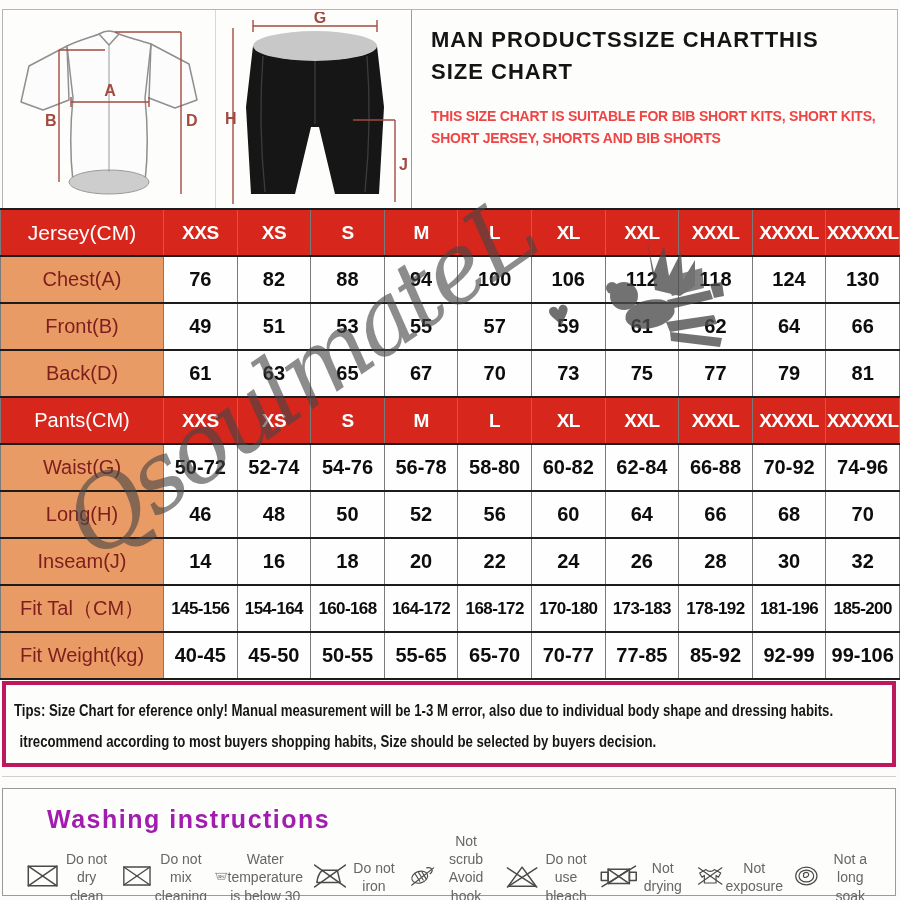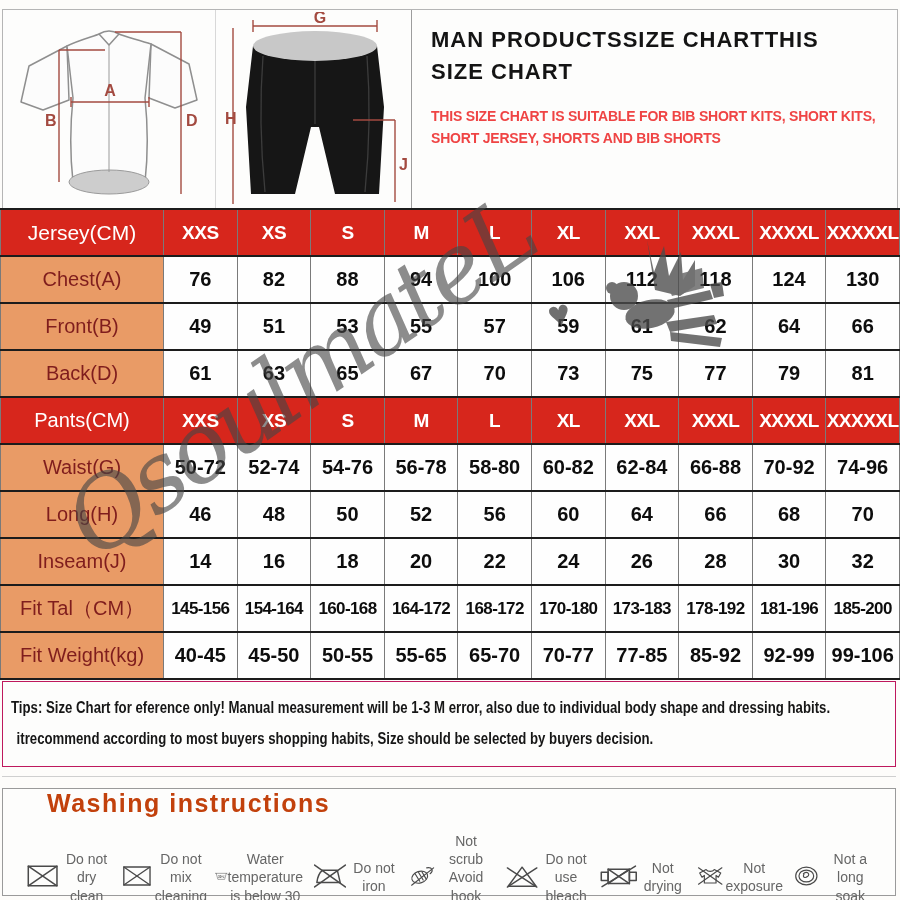--- a/index.html
+++ b/index.html
@@ -23,29 +23,29 @@
   table.size tr{height:47px;}
   .row-header td{background:var(--red);color:#fff;border-left-color:#f2f2f2;border-right-color:#f2f2f2;}
   .size-cell{font-weight:bold;font-size:19px;letter-spacing:-0.5px;}
   .label-cell{font-weight:normal;font-size:20px;}
   .red-label{font-size:21px;}
   .label-regular{font-weight:normal;font-size:20px;}
   .tan-label{background:var(--tan);color:#7f1d1d;}
   .value-cell{background:#fefefe;font-weight:bold;font-size:20px;color:#0d0d0d;}
   .row-small .value-cell{font-size:17px;letter-spacing:-0.6px;}
   
-  .tips{position:absolute;top:681px;left:2px;width:894px;height:86px;border:1px solid #be185d;
+  .tips{position:absolute;top:681px;left:2px;width:894px;height:86px;border:4px solid #be185d;
         background:#fdfdfc;padding:10px 0 0 8px;box-sizing:border-box;}
   .tips-line{font-weight:bold;font-size:16.5px;white-space:nowrap;transform:scaleX(0.8);
              transform-origin:0 50%;width:125%;line-height:1.9;color:#161616;}
   .thin-rule{position:absolute;top:776px;left:2px;width:894px;border-top:1px solid #cfcfcf;}
   
   .washing{position:absolute;top:788px;left:2px;width:894px;height:108px;border:1px solid #9a9a9a;
            background:#fdfdfc;box-sizing:border-box;}
-  .wash-title{position:absolute;left:44px;top:0;font-size:25px;font-weight:bold;letter-spacing:1.5px;color:#c2410c;}
+  .wash-title{position:absolute;left:44px;top:16px;font-size:25px;font-weight:bold;letter-spacing:1.5px;color:#a21caf;}
   .wash-row{position:absolute;left:0;right:0;top:40px;display:flex;justify-content:space-between;
             padding:0 16px 0 20px;}
   .wash-item{width:88px;display:flex;align-items:center;}
   .wash-item svg{display:block;}
   .wash-caption{margin-top:3px;font-size:14px;line-height:1.3;color:#666;text-align:center;white-space:pre-line;}
   
   .wm-text{position:absolute;left:108px;top:468px;font-family:"DejaVu Serif",serif;font-style:italic;
            font-size:96px;letter-spacing:-4px;color:rgba(70,70,70,0.62);transform:rotate(-35deg);
            transform-origin:left bottom;pointer-events:none;white-space:nowrap;}
   .wm-cupid{position:absolute;left:552px;top:238px;opacity:0.78;pointer-events:none;}

